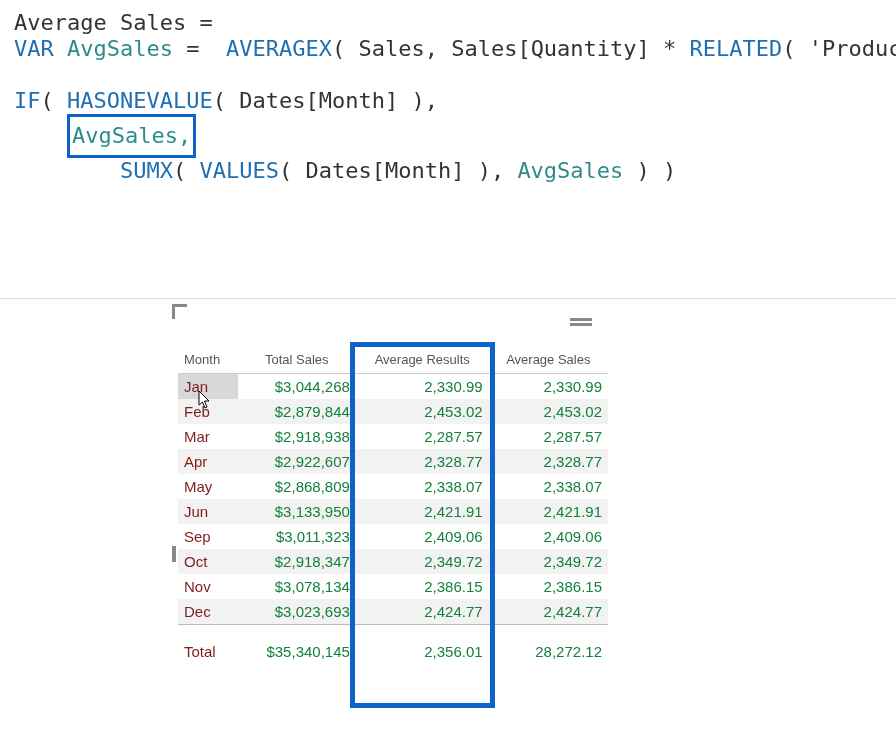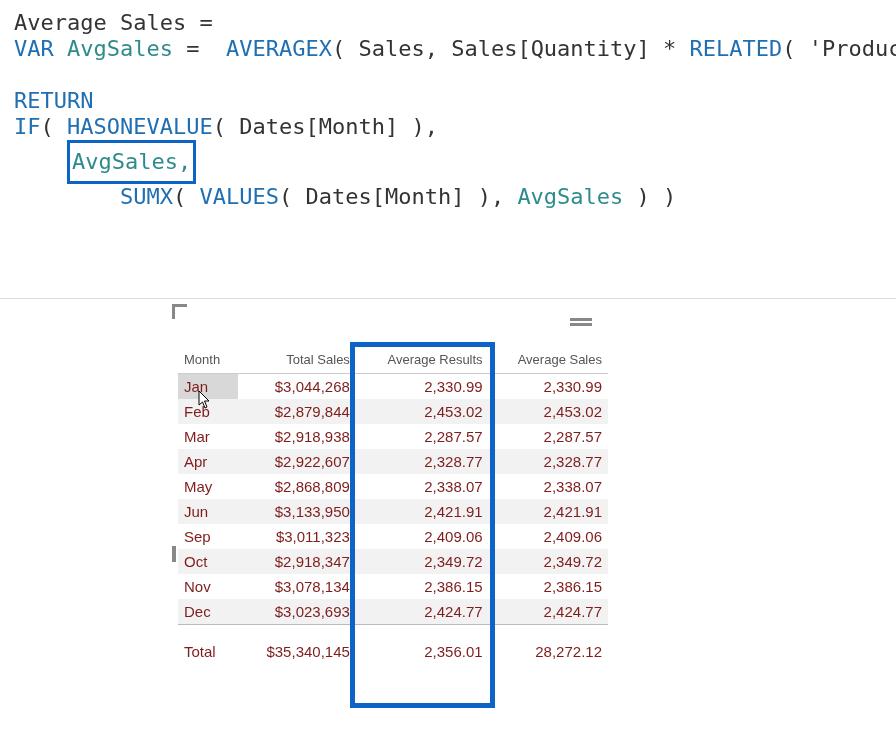--- a/index.html
+++ b/index.html
@@ -14,45 +14,44 @@
   .highlight{border:3px solid #0e63c7;padding:8px 2px;display:inline-block;line-height:22px;}
   .divider{position:absolute;left:0;right:0;top:298px;border-top:1px solid #ddd;}
   
   .tblwrap{position:absolute;left:178px;top:308px;width:430px;padding-top:8px;}
   .handle-tl{position:absolute;left:-6px;top:-4px;width:12px;height:12px;border-left:3px solid #888;border-top:3px solid #888;}
   .drag{position:absolute;right:16px;top:10px;color:#777;font-size:14px;line-height:5px;letter-spacing:1px;}
   .drag div{height:3px;margin-bottom:2px;background:#888;width:22px;}
   .handle-left{position:absolute;left:-6px;top:238px;width:4px;height:16px;background:#888;}
   table{border-collapse:collapse;width:100%;font-size:15px;margin-top:30px;}
   th{font-weight:400;color:#555;text-align:left;padding:6px 6px;border-bottom:1px solid #ccc;font-size:13px;white-space:nowrap;}
-  th.c-ts,th.c-ar,th.c-as{text-align:right;}
+  th.c-ts,th.c-ar,th.c-as{text-align:center;}
   td{padding:4px 6px;white-space:nowrap;}
   td.mon{color:#7f1d1d;}
-  td.num{text-align:right;color:#7f1d1d;}
+  td.num{text-align:right;color:#15803d;}
   tbody tr:nth-child(even) td{background:#f2f2f2;}
   tbody tr:nth-child(odd)  td{background:#ffffff;}
   tbody tr:first-child td.mon{background:#d8d8d8;}
   tfoot td{font-weight:400;border-top:1px solid #bbb;padding-top:18px;padding-bottom:6px;color:#333;}
   tfoot td.num{text-align:right;}
   
   .colbox{position:absolute;border:5px solid #0e63c7;pointer-events:none;box-sizing:border-box;}
   
   .cursor{position:absolute;left:20px;top:82px;width:14px;height:20px;pointer-events:none;}
   .cursor svg{width:14px;height:20px;}
 </style>
 </head>
 <body>
 
 <div class="page">
 
   <div class="dax">
     <div class="line"><span class="txt">Average Sales =</span></div>
     <div class="line"><span class="kw">VAR</span><span class="txt"> </span><span class="varref">AvgSales</span><span class="txt"> =  </span><span class="fn">AVERAGEX</span><span class="txt">( </span><span class="txt">Sales</span><span class="txt">, </span><span class="txt">Sales[Quantity]</span><span class="txt"> * </span><span class="fn">RELATED</span><span class="txt">( </span><span class="txt">'Product'[Current Price]</span><span class="txt"> ) )</span></div>
     <div class="line">&nbsp;</div>
-    <div class="line"><span class="kw">RETURN</span></div>
     <div class="line"><span class="fn">IF</span><span class="txt">( </span><span class="fn">HASONEVALUE</span><span class="txt">( </span><span class="txt">Dates[Month]</span><span class="txt"> ),</span></div>
     <div class="line"><span class="txt">    </span><span class="highlight"><span class="varref">AvgSales,</span></span></div>
     <div class="line"><span class="txt">        </span><span class="fn">SUMX</span><span class="txt">( </span><span class="fn">VALUES</span><span class="txt">( </span><span class="txt">Dates[Month]</span><span class="txt"> ), </span><span class="varref">AvgSales</span><span class="txt"> ) )</span></div>
   </div>
 
   <div class="divider"></div>
 
   <div class="tblwrap">
     <div class="handle-tl"></div>
     <div class="handle-left"></div>

